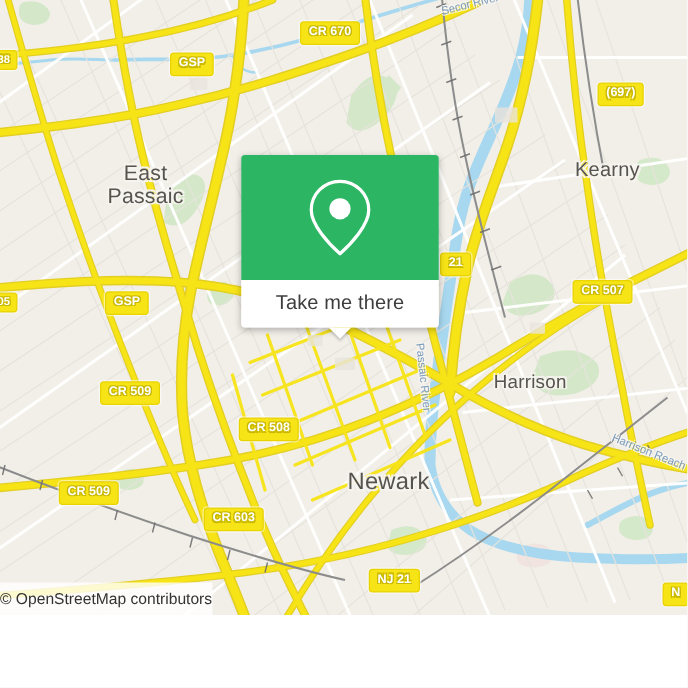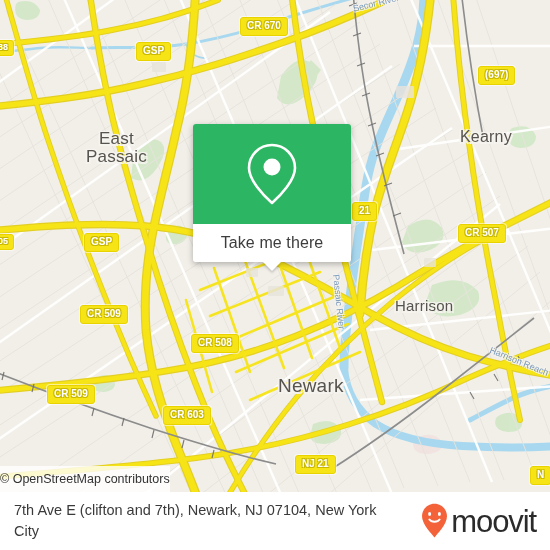--- a/index.html
+++ b/index.html
@@ -300,26 +300,14 @@
         <span class="cta">Take me there</span>
         <span class="callout-tail"></span>
       </div>
     </div>
 
     <div class="attrib">
       <span>© OpenStreetMap contributors</span>
     </div>
   </div>
 
-  <div class="footer">
-    <div class="footer-title">7th Ave E (clifton and 7th), Newark, NJ 07104, New York City</div>
-    <div class="brand">
-      <svg width="27" height="36" viewBox="0 0 27 36">
-        <path d="M13.5 0.8 C6.6 0.8 1 6.4 1 13.3 C1 21.5 11 31 13.5 34.6 C16 31 26 21.5 26 13.3 C26 6.4 20.4 0.8 13.5 0.8 Z" fill="#f4623a"></path>
-        <ellipse cx="8.6" cy="11" rx="1.5" ry="2.1" fill="#ffffff"></ellipse>
-        <ellipse cx="18.4" cy="11" rx="1.5" ry="2.1" fill="#ffffff"></ellipse>
-        <path d="M8.4 16.6 C10.2 19.4 16.8 19.4 18.6 16.6" fill="none" stroke="#ffffff" stroke-width="1.9" stroke-linecap="round"></path>
-      </svg>
-      <span class="brand-word">moovit</span>
-    </div>
-  </div>
 
 </div>
 
 </body></html>

